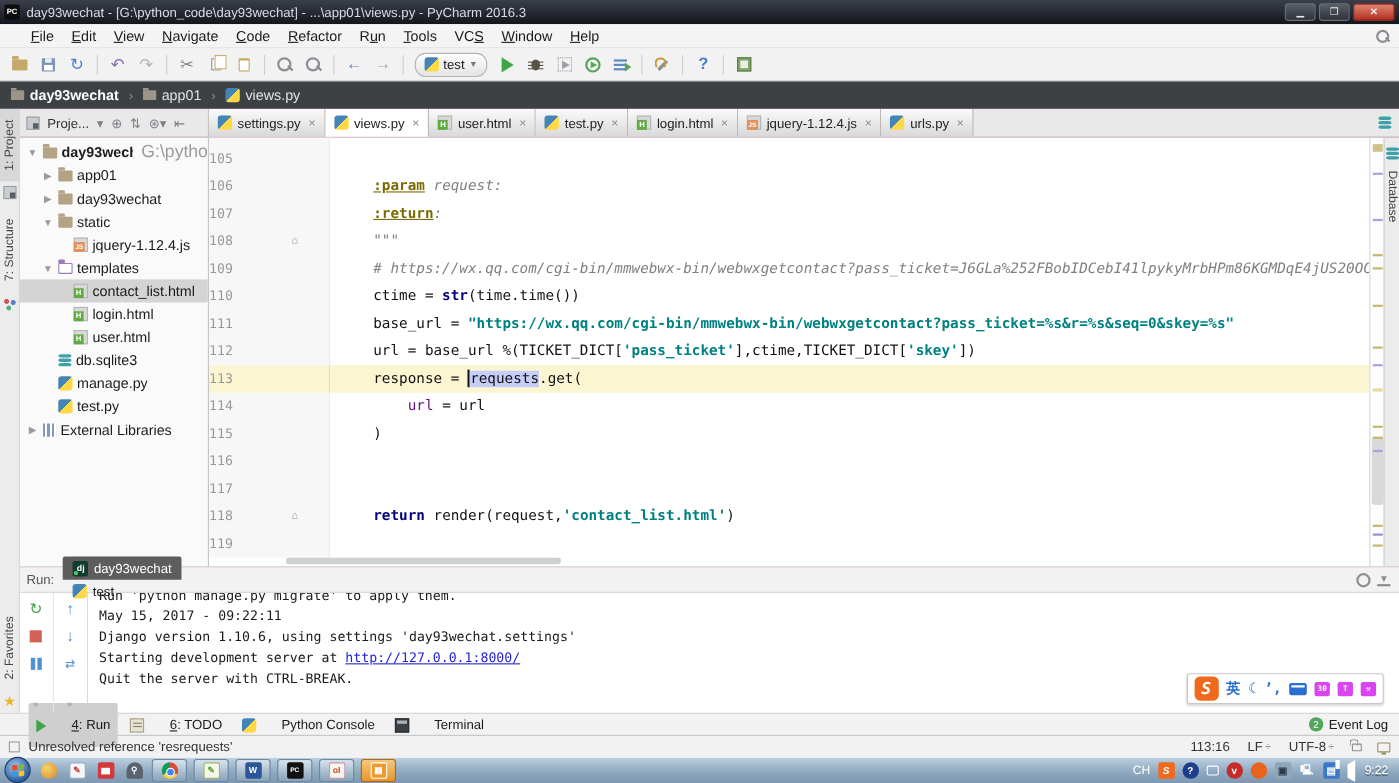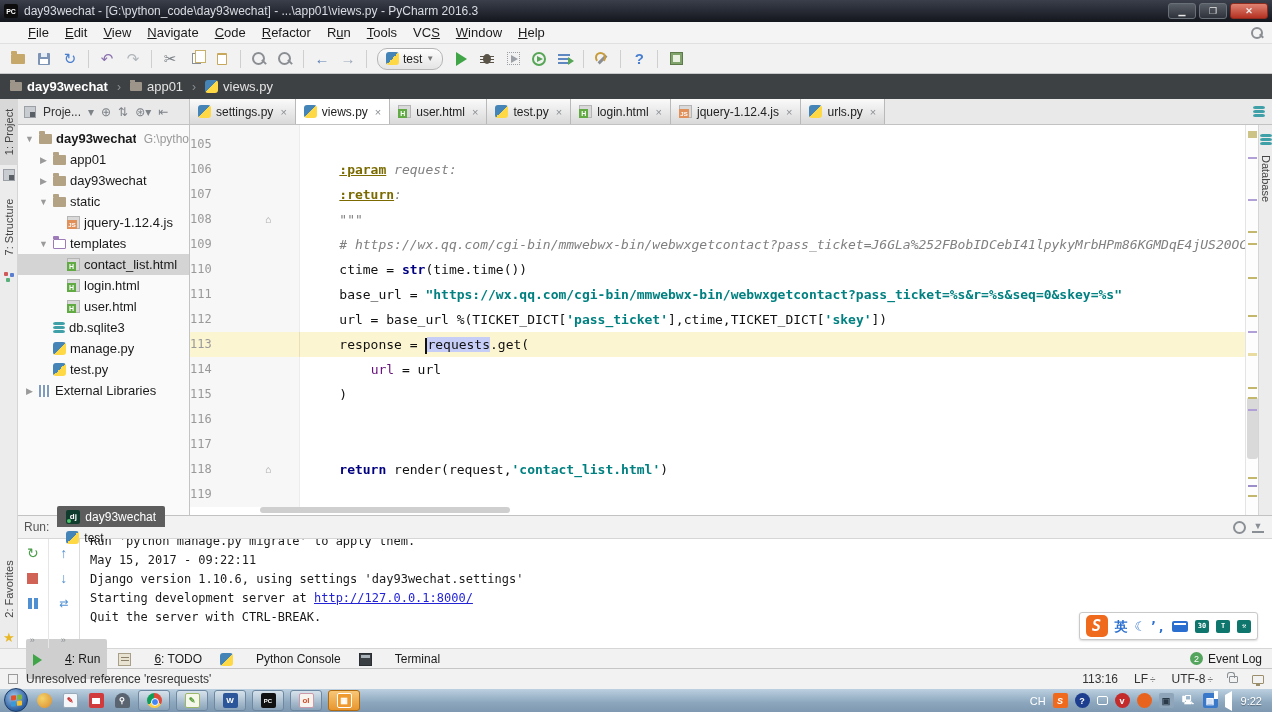--- a/index.html
+++ b/index.html
@@ -106,21 +106,21 @@
 .tab.active{background:#fff;border-bottom:1px solid #fff;margin-bottom:-1px}
 .tab .x{color:#8a8f94;font-size:11px;margin-left:2px}
 .tabrow-db{width:26px;display:flex;align-items:center;justify-content:center}
 
 .content{flex:1;display:flex;overflow:hidden}
 .project-panel{width:172px;flex:none;background:#fafafa;border-right:1px solid #c4c4c4;overflow:hidden;padding-top:3px}
 .tree-row{height:21px;display:flex;align-items:center;white-space:nowrap;overflow:hidden;font-size:13px;gap:4px}
 .tree-row.selected{background:#d4d4d4}
 .tree-row .arr{width:11px;flex:none;font-size:9px;color:#9a9a9a;text-align:center}
 .tree-row .lbl{overflow:hidden;text-overflow:clip}
-.tree-row .sfx{color:#9a9a9a;margin-left:4px;font-size:12px}
+.tree-row .sfx{color:#9a9a9a;margin-left:4px;font-size:16px}
 
 .editor{flex:1;position:relative;background:#fff;overflow:hidden;font-family:"DejaVu Sans Mono","Liberation Mono",monospace;font-size:13px}
 .lines{position:absolute;top:-18px;left:0;right:0}
 .cline{height:25px;line-height:25px;display:flex;white-space:pre}
 .cline.cur{background:#fcf5d2}
 .cline .g{width:110px;flex:none;display:flex;background:#f7f7f7;border-right:1px solid #ececec}
 .cline.cur .g{background:transparent;border-right-color:#e8e0b8}
 .lnum{width:36px;color:#999;font-size:12px}
 .fold{width:16px;margin-left:34px;color:#b5b5b5;font-size:10px;text-align:center}
 .code{padding-left:8px}
@@ -160,21 +160,21 @@
 .pause-bars{width:10px;height:11px;border-left:4px solid #4f8fd2;border-right:4px solid #4f8fd2}
 .chev{position:absolute;bottom:3px;color:#8a8f94;font-size:9px;letter-spacing:1px}
 .console{flex:1;position:relative;overflow:hidden;font-family:"DejaVu Sans Mono","Liberation Mono",monospace;font-size:12px;line-height:19px;color:#1a1a1a;padding-left:10px}
 .console-inner{margin-top:-7px}
 .clink{color:#2424d6;text-decoration:underline}
 .ime{position:absolute;right:14px;bottom:8px;background:#fff;border:1px solid #c9c9c9;border-radius:3px;display:flex;align-items:center;padding:2px 6px;gap:7px;box-shadow:0 1px 2px rgba(0,0,0,.15)}
 .ime-s{width:22px;height:22px;background:#f06a1d;border-radius:5px;color:#fff;font-weight:bold;font-size:15px;display:flex;align-items:center;justify-content:center;font-style:italic}
 .ime-b{color:#2a6fd0;font-size:13px;font-weight:bold}
 .ime-k{width:16px;height:11px;background:#2a6fd0;border-radius:2px;position:relative}
 .ime-k::before{content:"";position:absolute;left:2px;top:2px;right:2px;height:2px;background:#fff}
-.ime-sq{min-width:14px;height:13px;background:#0f766e;color:#fff;font-size:7px;display:flex;align-items:center;justify-content:center;border-radius:2px;font-weight:bold}
+.ime-sq{min-width:14px;height:13px;background:#d946ef;color:#fff;font-size:7px;display:flex;align-items:center;justify-content:center;border-radius:2px;font-weight:bold}
 
 
 .bottombar{height:20px;background:#f2f2f2;display:flex;align-items:center;padding-left:26px;gap:4px;border-top:1px solid #d6d6d6;font-size:12px}
 .btab{display:flex;align-items:flex-end;gap:23px;padding:13px 7px;border-radius:2px}
 .btab.active{background:#cfcfcf}
 .bottombar .sp{flex:1}
 .evlog{display:flex;align-items:center;gap:5px;padding-right:10px}
 .badge{width:13px;height:13px;border-radius:50%;background:#53a45c;color:#fff;font-size:9px;display:flex;align-items:center;justify-content:center}
 
 

